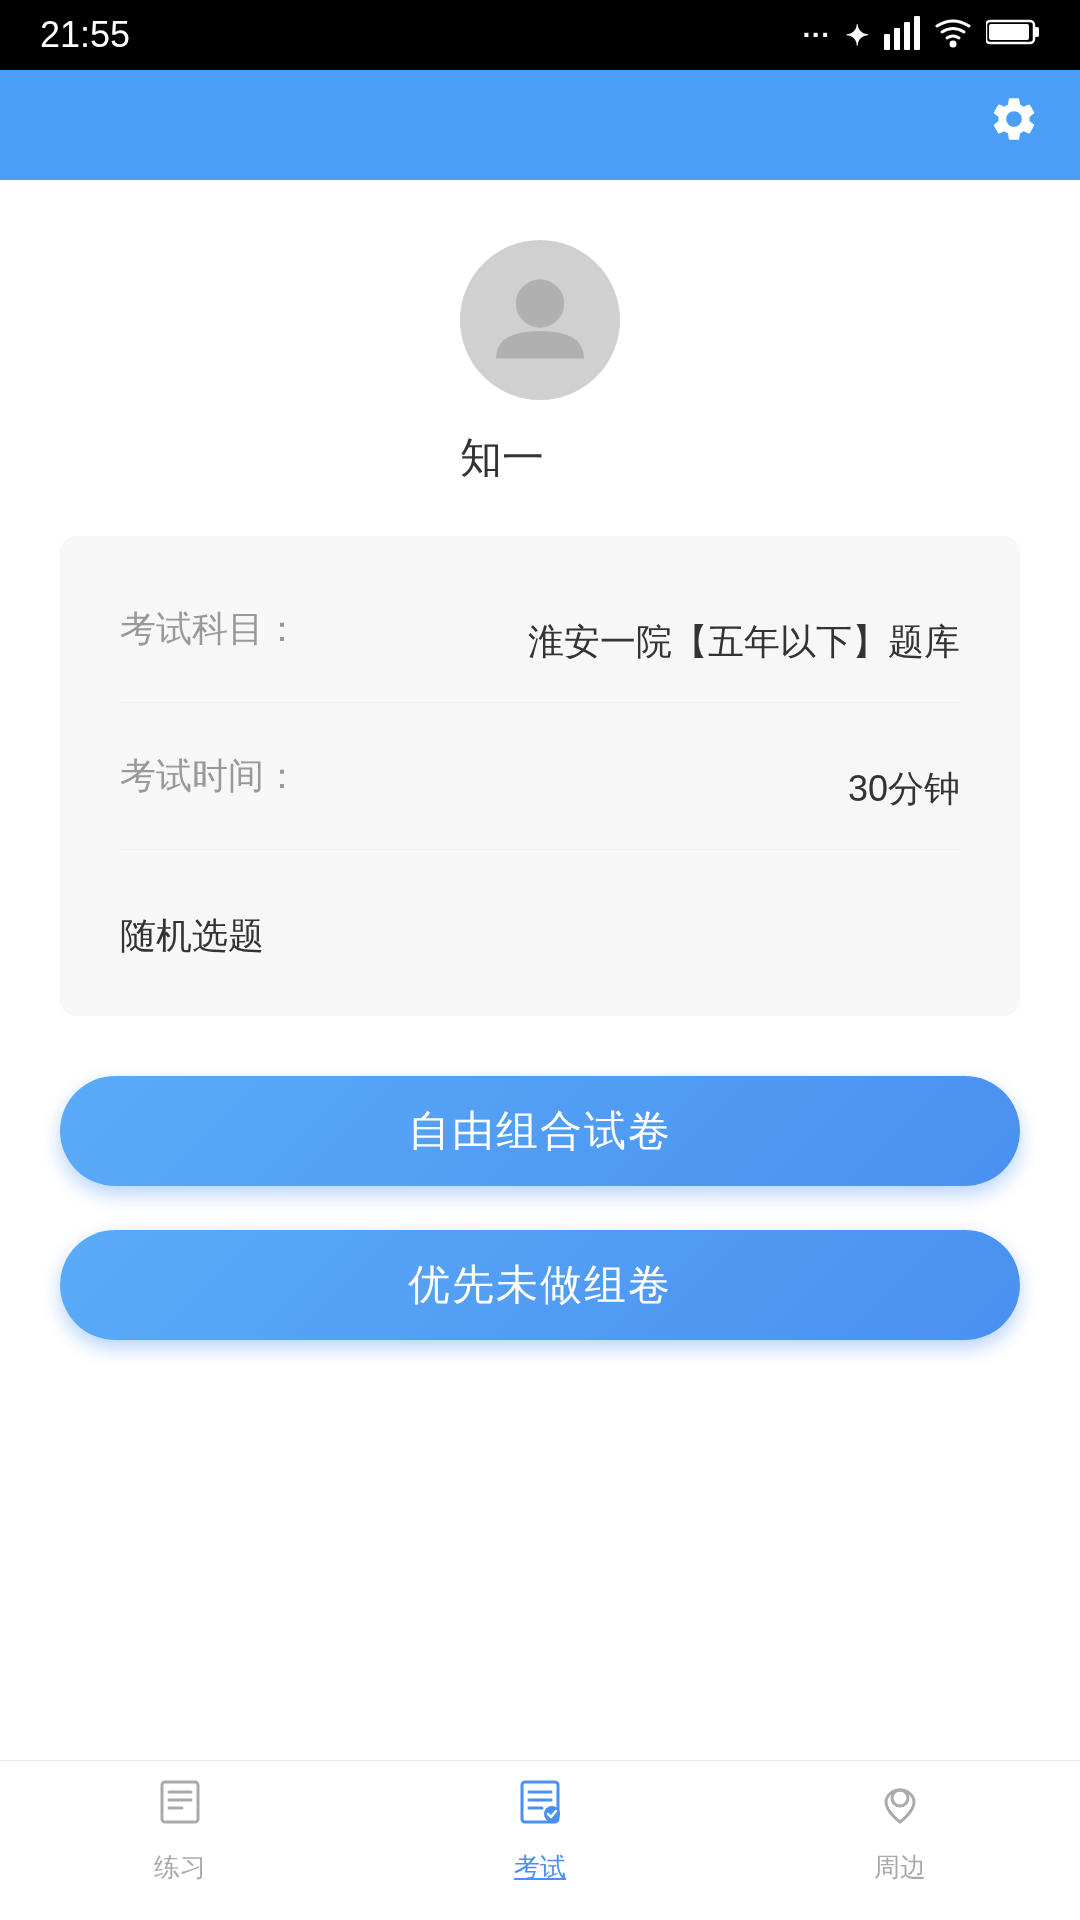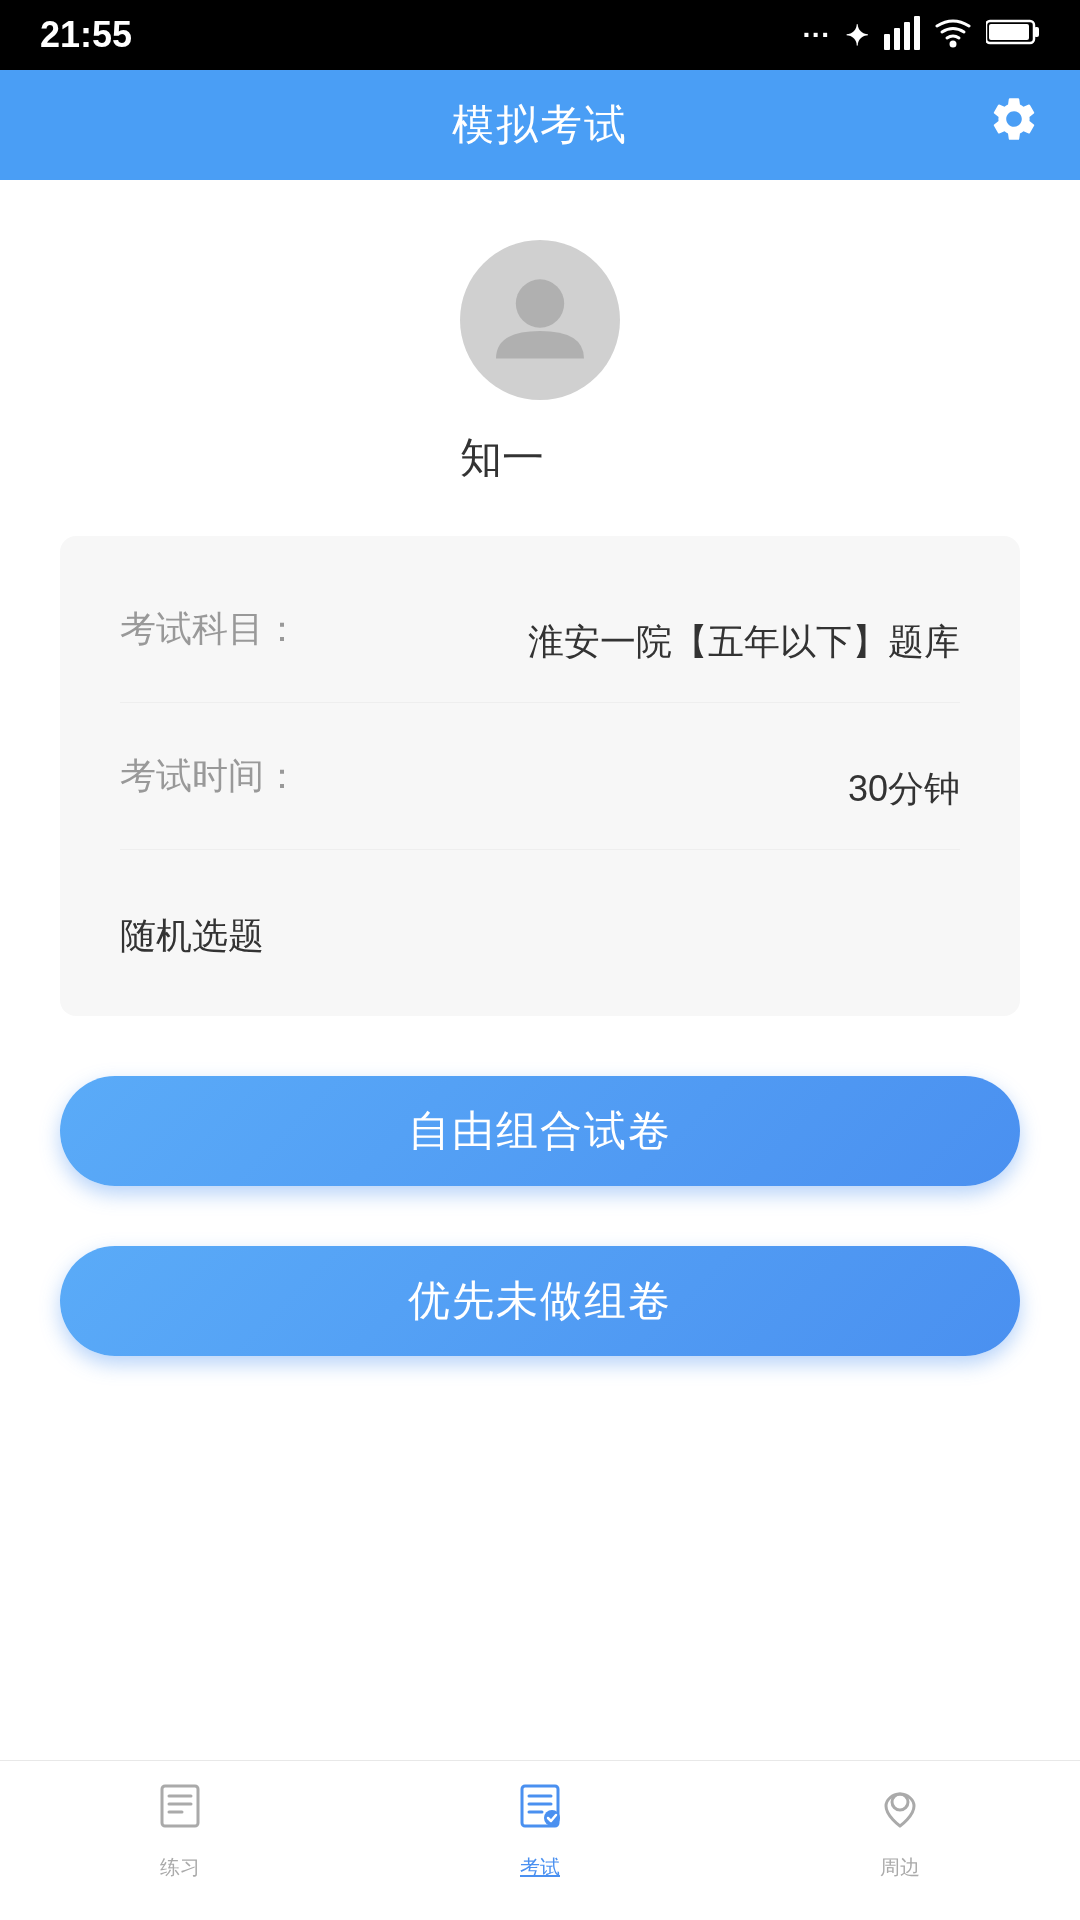--- a/index.html
+++ b/index.html
@@ -27,21 +27,21 @@
       align-items: center;
       justify-content: space-between;
       padding: 0 40px;
       color: white;
       font-size: 32px;
       font-weight: 600;
     }
 
     .status-time {
       font-size: 36px;
-      font-weight: 700;
+      font-weight: 400;
     }
 
     .status-icons {
       display: flex;
       align-items: center;
       gap: 15px;
       font-size: 28px;
     }
 
     
@@ -156,21 +156,21 @@
       color: #333;
       font-weight: 400;
       margin-top: 27px;
     }
 
     
     .buttons-section {
       width: 100%;
       display: flex;
       flex-direction: column;
-      gap: 60px;
+      gap: 44px;
     }
 
     .btn-primary {
       width: 100%;
       height: 110px;
       background: linear-gradient(135deg, #5aabf8, #4a90f0);
       border-radius: 55px;
       border: none;
       color: white;
       font-size: 42px;
@@ -207,21 +207,21 @@
     .nav-icon {
       font-size: 52px;
       color: #aaa;
     }
 
     .nav-icon.active {
       color: #4a90f0;
     }
 
     .nav-label {
-      font-size: 20px;
+      font-size: 26px;
       color: #aaa;
     }
 
     .nav-label.active {
       color: #4a90f0;
       text-decoration: underline;
     }
 
     
     .gear-svg {
@@ -257,21 +257,20 @@
       <svg width="54" height="30" viewBox="0 0 54 30">
         <rect x="0" y="4" width="48" height="22" rx="4" fill="none" stroke="white" stroke-width="2.5"></rect>
         <rect x="48" y="10" width="5" height="10" rx="2" fill="white"></rect>
         <rect x="3" y="7" width="40" height="16" rx="2" fill="white"></rect>
       </svg>
     </span>
   </div>
 </div>
 
 <div class="header">
-  <span class="header-title">模拟考试</span>
   <div class="header-settings">
     <svg class="gear-svg" viewBox="0 0 24 24" fill="white">
       <path d="M19.14,12.94c0.04-0.3,0.06-0.61,0.06-0.94c0-0.32-0.02-0.64-0.07-0.94l2.03-1.58c0.18-0.14,0.23-0.41,0.12-0.61 l-1.92-3.32c-0.12-0.22-0.37-0.29-0.59-0.22l-2.39,0.96c-0.5-0.38-1.03-0.7-1.62-0.94L14.4,2.81c-0.04-0.24-0.24-0.41-0.48-0.41 h-3.84c-0.24,0-0.43,0.17-0.47,0.41L9.25,5.35C8.66,5.59,8.12,5.92,7.63,6.29L5.24,5.33c-0.22-0.08-0.47,0-0.59,0.22L2.74,8.87 C2.62,9.08,2.66,9.34,2.86,9.48l2.03,1.58C4.84,11.36,4.8,11.69,4.8,12s0.02,0.64,0.07,0.94l-2.03,1.58 c-0.18,0.14-0.23,0.41-0.12,0.61l1.92,3.32c0.12,0.22,0.37,0.29,0.59,0.22l2.39-0.96c0.5,0.38,1.03,0.7,1.62,0.94l0.36,2.54 c0.05,0.24,0.24,0.41,0.48,0.41h3.84c0.24,0,0.44-0.17,0.47-0.41l0.36-2.54c0.59-0.24,1.13-0.56,1.62-0.94l2.39,0.96 c0.22,0.08,0.47,0,0.59-0.22l1.92-3.32c0.12-0.22,0.07-0.47-0.12-0.61L19.14,12.94z M12,15.6c-1.98,0-3.6-1.62-3.6-3.6 s1.62-3.6,3.6-3.6s3.6,1.62,3.6,3.6S13.98,15.6,12,15.6z"></path>
     </svg>
   </div>
 </div>
 
 <div class="main-content">
 
   <div class="avatar-section">

